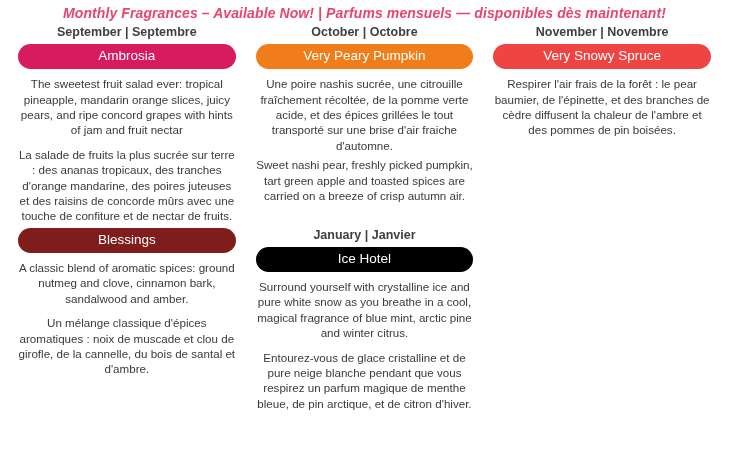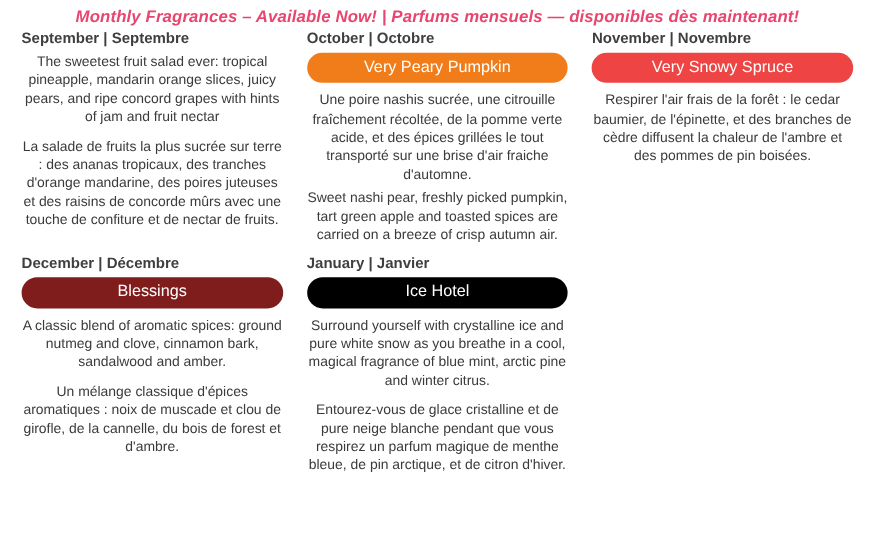--- a/index.html
+++ b/index.html
@@ -37,20 +37,21 @@
     display: flex;
     flex-wrap: wrap;
     align-items: flex-start;
   }
   .col {
     width: 33.33%;
     box-sizing: border-box;
     padding: 0 10px;
   }
   .month {
+    text-align: center;
     font-weight: bold;
     font-size: 12.5px;
     color: #3f3f3f;
     margin-bottom: 5px;
   }
   .pill {
     display: block;
     width: 100%;
     box-sizing: border-box;
     border-radius: 13px;
@@ -81,42 +82,42 @@
 <body>
 
 <div class="page">
 
   <div class="headline">Monthly Fragrances – Available Now! | Parfums mensuels — disponibles dès maintenant!</div>
 
   <div class="grid">
 
     <div class="col">
       <div class="month">September | Septembre</div>
+      <div class="pill" style="background:#d81b5e">Ambrosia</div>
       <p class="desc">The sweetest fruit salad ever: tropical pineapple, mandarin orange slices, juicy pears, and ripe concord grapes with hints of jam and fruit nectar</p>
       <p class="desc fr">La salade de fruits la plus sucrée sur terre : des ananas tropicaux, des tranches d'orange mandarine, des poires juteuses et des raisins de concorde mûrs avec une touche de confiture et de nectar de fruits.</p>
     </div>
 
     <div class="col">
       <div class="month">October | Octobre</div>
       <div class="pill" style="background:#f07d1a">Very Peary Pumpkin</div>
       <p class="desc fr">Une poire nashis sucrée, une citrouille fraîchement récoltée, de la pomme verte acide, et des épices grillées le tout transporté sur une brise d'air fraiche d'automne.</p>
       <p class="desc">Sweet nashi pear, freshly picked pumpkin, tart green apple and toasted spices are carried on a breeze of crisp autumn air.</p>
     </div>
 
     <div class="col">
       <div class="month">November | Novembre</div>
       <div class="pill" style="background:#ef4444">Very Snowy Spruce</div>
-      <p class="desc fr">Respirer l'air frais de la forêt : le cedar baumier, de l'épinette, et des branches de cèdre diffusent la chaleur de l'ambre et des pommes de pin boisées.</p>
+      <p class="desc fr">Respirer l'air frais de la forêt : le pear baumier, de l'épinette, et des branches de cèdre diffusent la chaleur de l'ambre et des pommes de pin boisées.</p>
     </div>
 
     <div class="col">
-      <div class="month">December | Décembre</div>
       <div class="pill" style="background:#7f1d1d">Blessings</div>
       <p class="desc">A classic blend of aromatic spices: ground nutmeg and clove, cinnamon bark, sandalwood and amber.</p>
-      <p class="desc fr">Un mélange classique d'épices aromatiques : noix de muscade et clou de girofle, de la cannelle, du bois de forest et d'ambre.</p>
+      <p class="desc fr">Un mélange classique d'épices aromatiques : noix de muscade et clou de girofle, de la cannelle, du bois de santal et d'ambre.</p>
     </div>
 
     <div class="col">
       <div class="month">January | Janvier</div>
       <div class="pill" style="background:#000000">Ice Hotel</div>
       <p class="desc">Surround yourself with crystalline ice and pure white snow as you breathe in a cool, magical fragrance of blue mint, arctic pine and winter citrus.</p>
       <p class="desc fr">Entourez-vous de glace cristalline et de pure neige blanche pendant que vous respirez un parfum magique de menthe bleue, de pin arctique, et de citron d'hiver.</p>
     </div>
 
     <div class="empty-col"></div>

